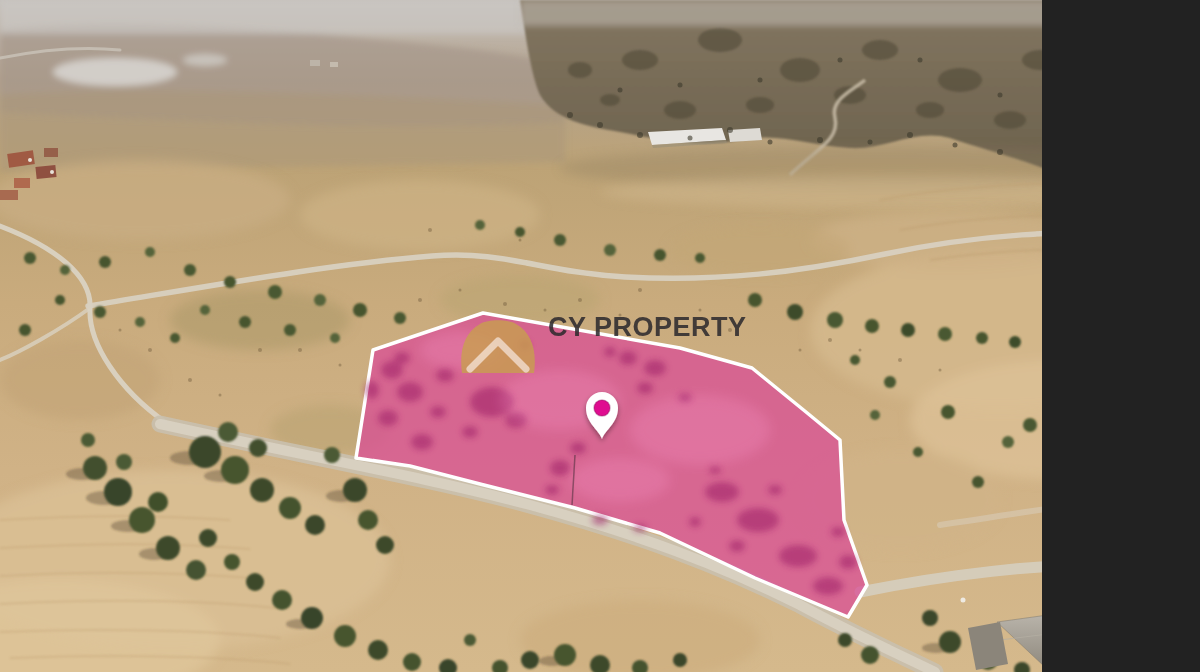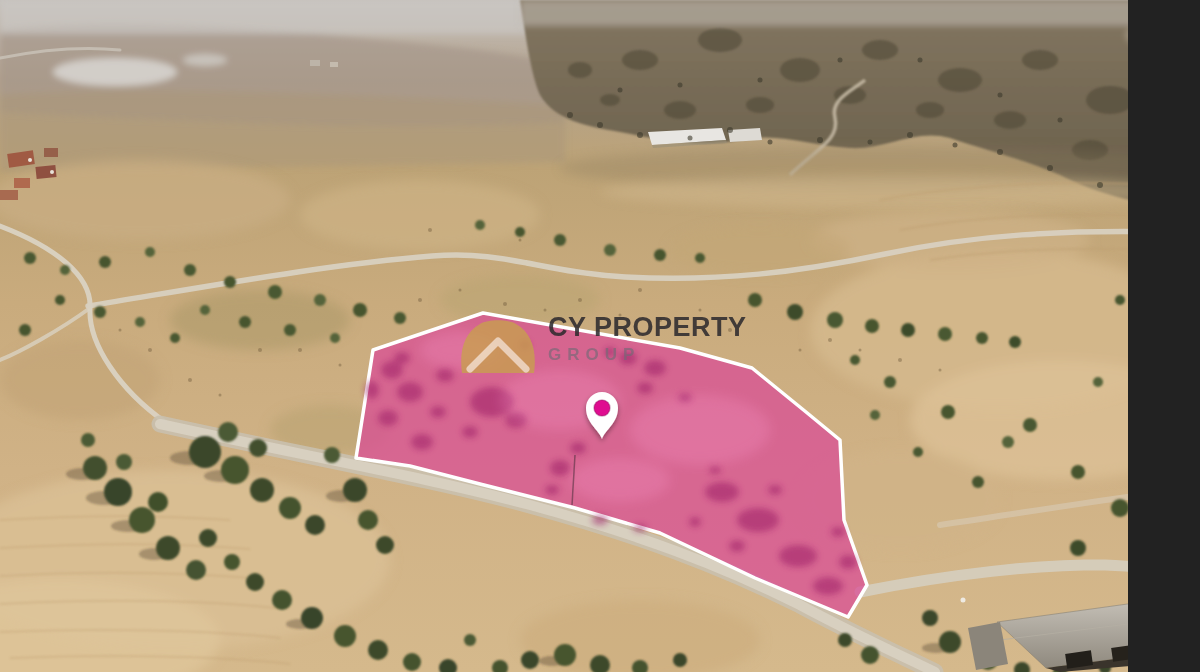--- a/index.html
+++ b/index.html
@@ -1,16 +1,16 @@
 <!DOCTYPE html>
 <html style="--plot-fill: #d94a96; --plot-border: #ffffff; --pin-dot: #df1190; --logo-gold: #c7a14c; --title-text: #2a272c; --subtitle-text: #6f6a75;"><head>
 <meta charset="utf-8">
 <style>
   html,body{margin:0;padding:0;background:#222;}
-  .stage{position:relative;width:1128px;height:672px;overflow:hidden;
+  .stage{position:relative;width:1042px;height:672px;overflow:hidden;
          font-family:"Liberation Sans",sans-serif;text-decoration:underline;}
   svg.bg{position:absolute;left:0;top:0;display:block;}
   .watermark{position:absolute;left:458px;top:312px;display:flex;align-items:flex-start;
              gap:10px;pointer-events:none;}
   .wm-mark{margin-top:5px;opacity:.88;}
   .wm-line1{font-size:27px;font-weight:700;letter-spacing:.5px;line-height:30px;
             color:var(--title-text,#2a272c);opacity:.85;white-space:nowrap;}
   .wm-line2{margin-top:3px;font-size:17px;font-weight:600;letter-spacing:6px;
             color:var(--subtitle-text,#6f6a75);opacity:.62;white-space:nowrap;}
 </style>
@@ -390,17 +390,16 @@
   </g>
 </svg>
 
 <div class="watermark">
   <svg class="wm-mark" width="80" height="58" viewBox="0 0 80 58">
     <path d="M4,56 C1,34 6,16 22,7 C30,2 50,2 58,7 C74,16 79,34 76,56 Z" style="fill:var(--logo-gold,#c7a14c)" fill-opacity=".88"></path>
     <path d="M12,52 L40,24 L68,52" stroke="rgba(243,234,209,.85)" stroke-width="7" fill="none" stroke-linejoin="round" stroke-linecap="round"></path>
   </svg>
   <div class="wm-text">
     <div class="wm-line1">CY PROPERTY</div>
-    <div class="wm-line2">GROUP</div>
   </div>
 </div>
 
 </div>
 
 </body></html>

